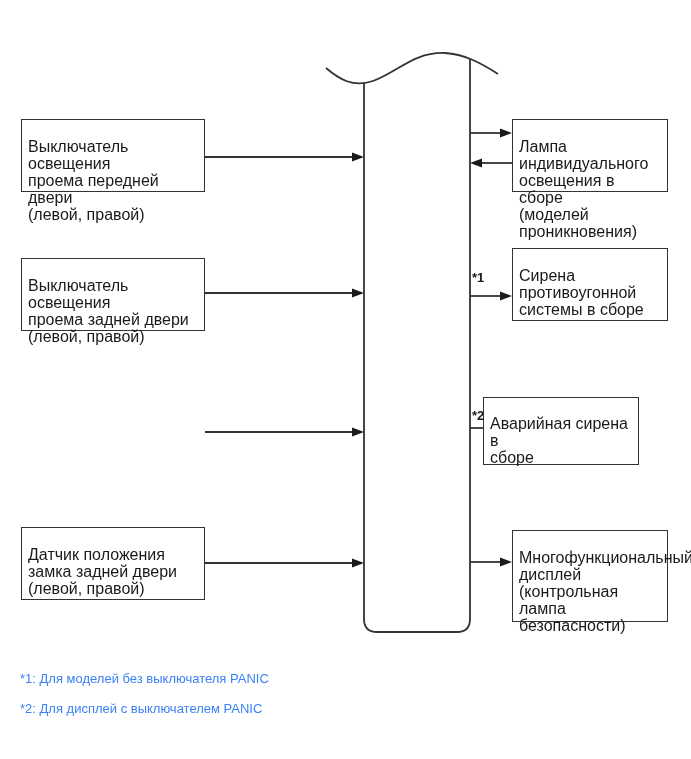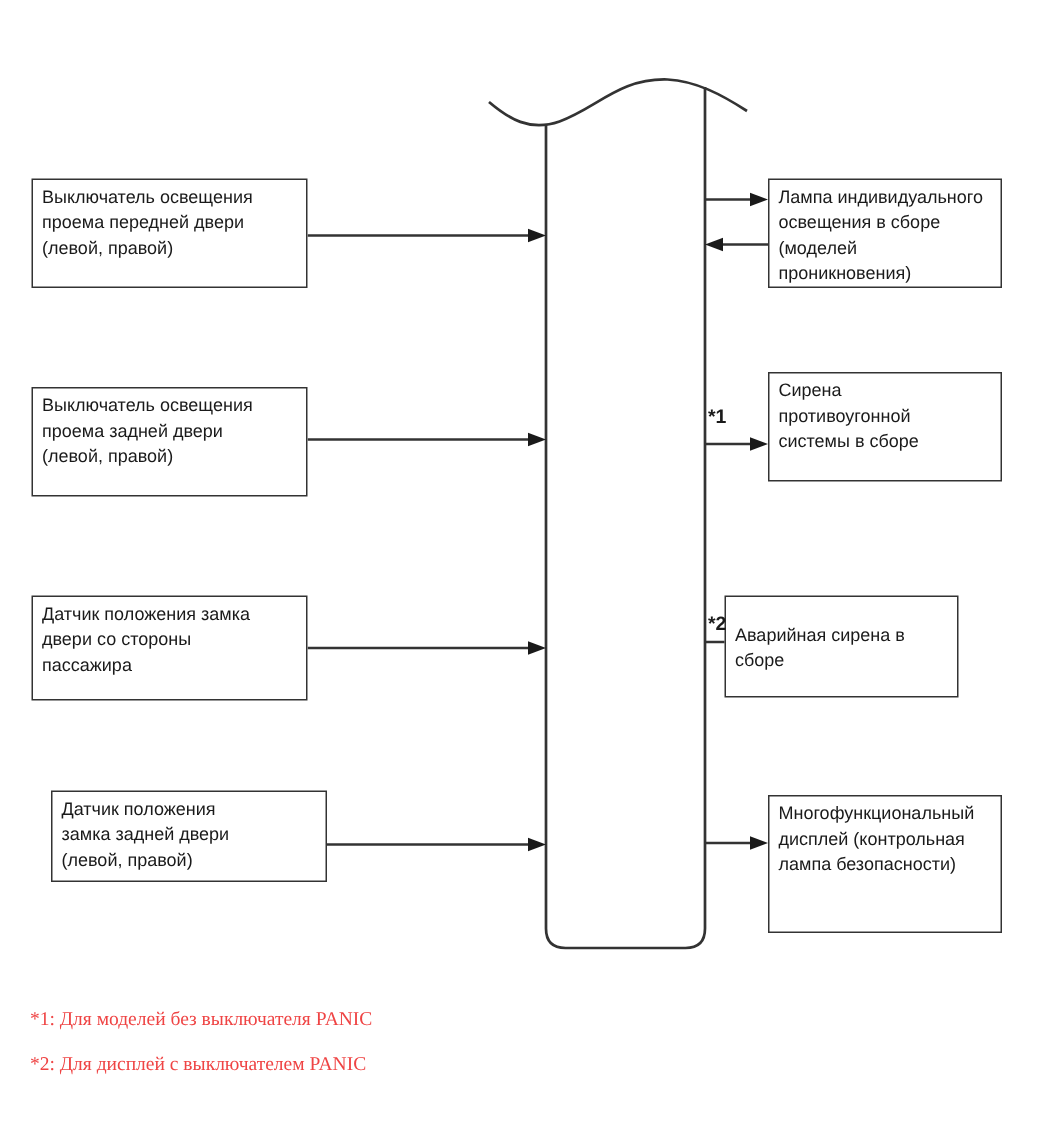--- a/index.html
+++ b/index.html
@@ -19,39 +19,38 @@
     position: absolute;
     left: 0;
     top: 0;
   }
   .box {
     position: absolute;
     box-sizing: border-box;
     border: 1.5px solid #333333;
     background: #ffffff;
     color: #1a1a1a;
-    font-size: 12px;
+    font-size: 16px;
     line-height: 17px;
-    padding: 3px 6px;
+    padding: 18px 6px;
     white-space: pre-line;
   }
   .box.pad-mid { padding-top: 17px; }
   .asterisk-label {
     position: absolute;
     color: #1a1a1a;
     font-size: 13px;
     font-weight: bold;
   }
   .footnote {
     position: absolute;
     left: 20px;
-    color: #ef4444;
+    color: #3b82f6;
     font-size: 13px;
     white-space: pre;
-    font-family: Liberation Serif, serif;
   }
   svg line, svg path.outline {
     stroke: #333333;
     stroke-width: 1.8;
     fill: none;
   }
   svg path.ah {
     fill: #1a1a1a;
     stroke: none;
   }
@@ -107,25 +106,22 @@
   </svg>
 
   <div class="box" style="left:21px; top:119px; width:184px; height:73px;">Выключатель освещения
 проема передней двери
 (левой, правой)</div>
 
   <div class="box" style="left:21px; top:258px; width:184px; height:73px;">Выключатель освещения
 проема задней двери
 (левой, правой)</div>
 
-  <div class="box" style="left:21px; top:397px; width:184px; height:70px;">Датчик положения замка
-двери со стороны
-пассажира</div>
 
-  <div class="box" style="left:34px; top:527px; width:184px; height:61px;">Датчик положения
+  <div class="box" style="left:21px; top:527px; width:184px; height:73px;">Датчик положения
 замка задней двери
 (левой, правой)</div>
 
   <div class="box" style="left:512px; top:119px; width:156px; height:73px;">Лампа индивидуального
 освещения в сборе
 (моделей проникновения)</div>
 
   <div class="box" style="left:512px; top:248px; width:156px; height:73px;">Сирена
 противоугонной
 системы в сборе</div>

